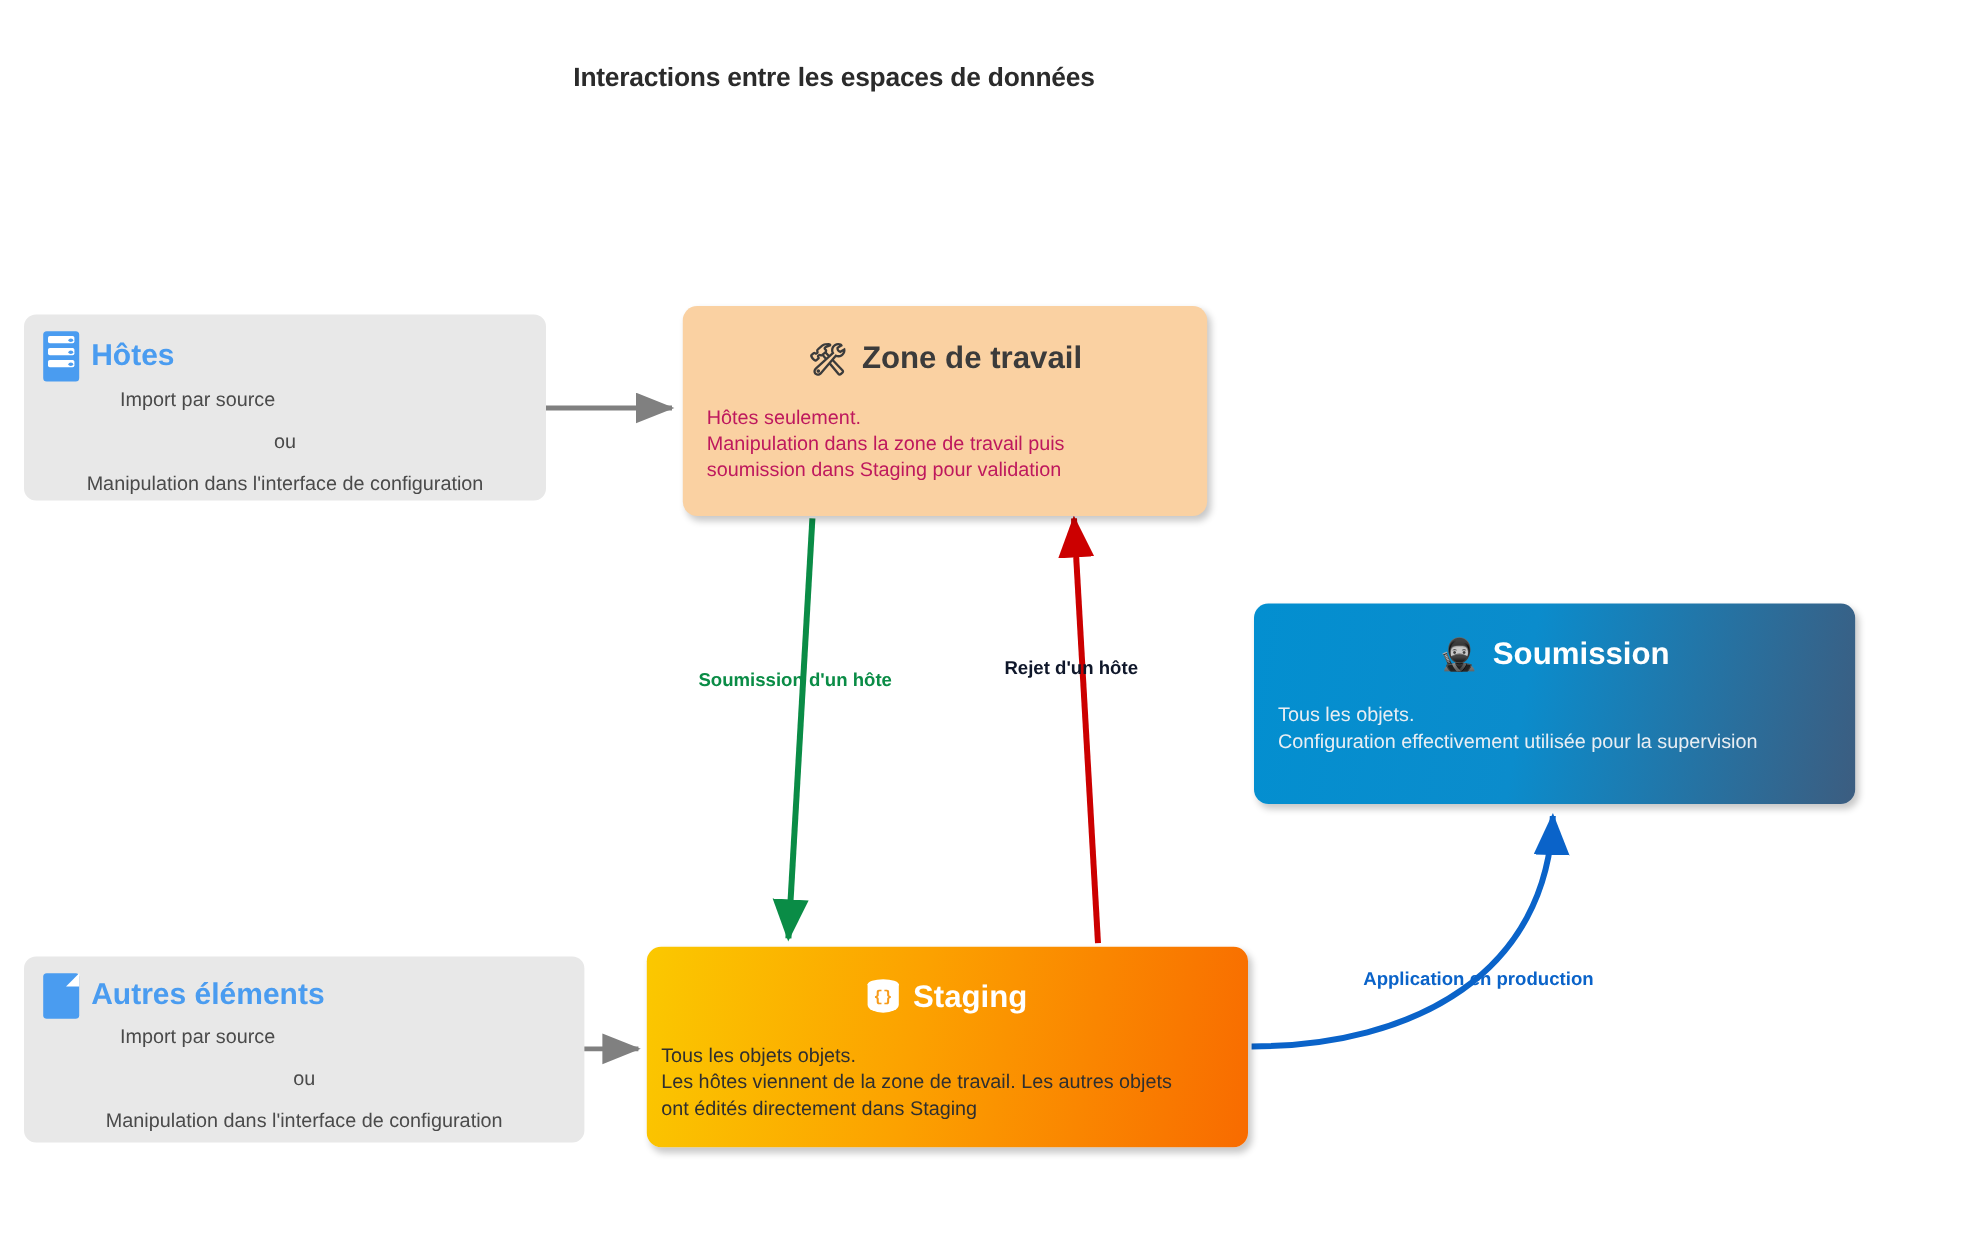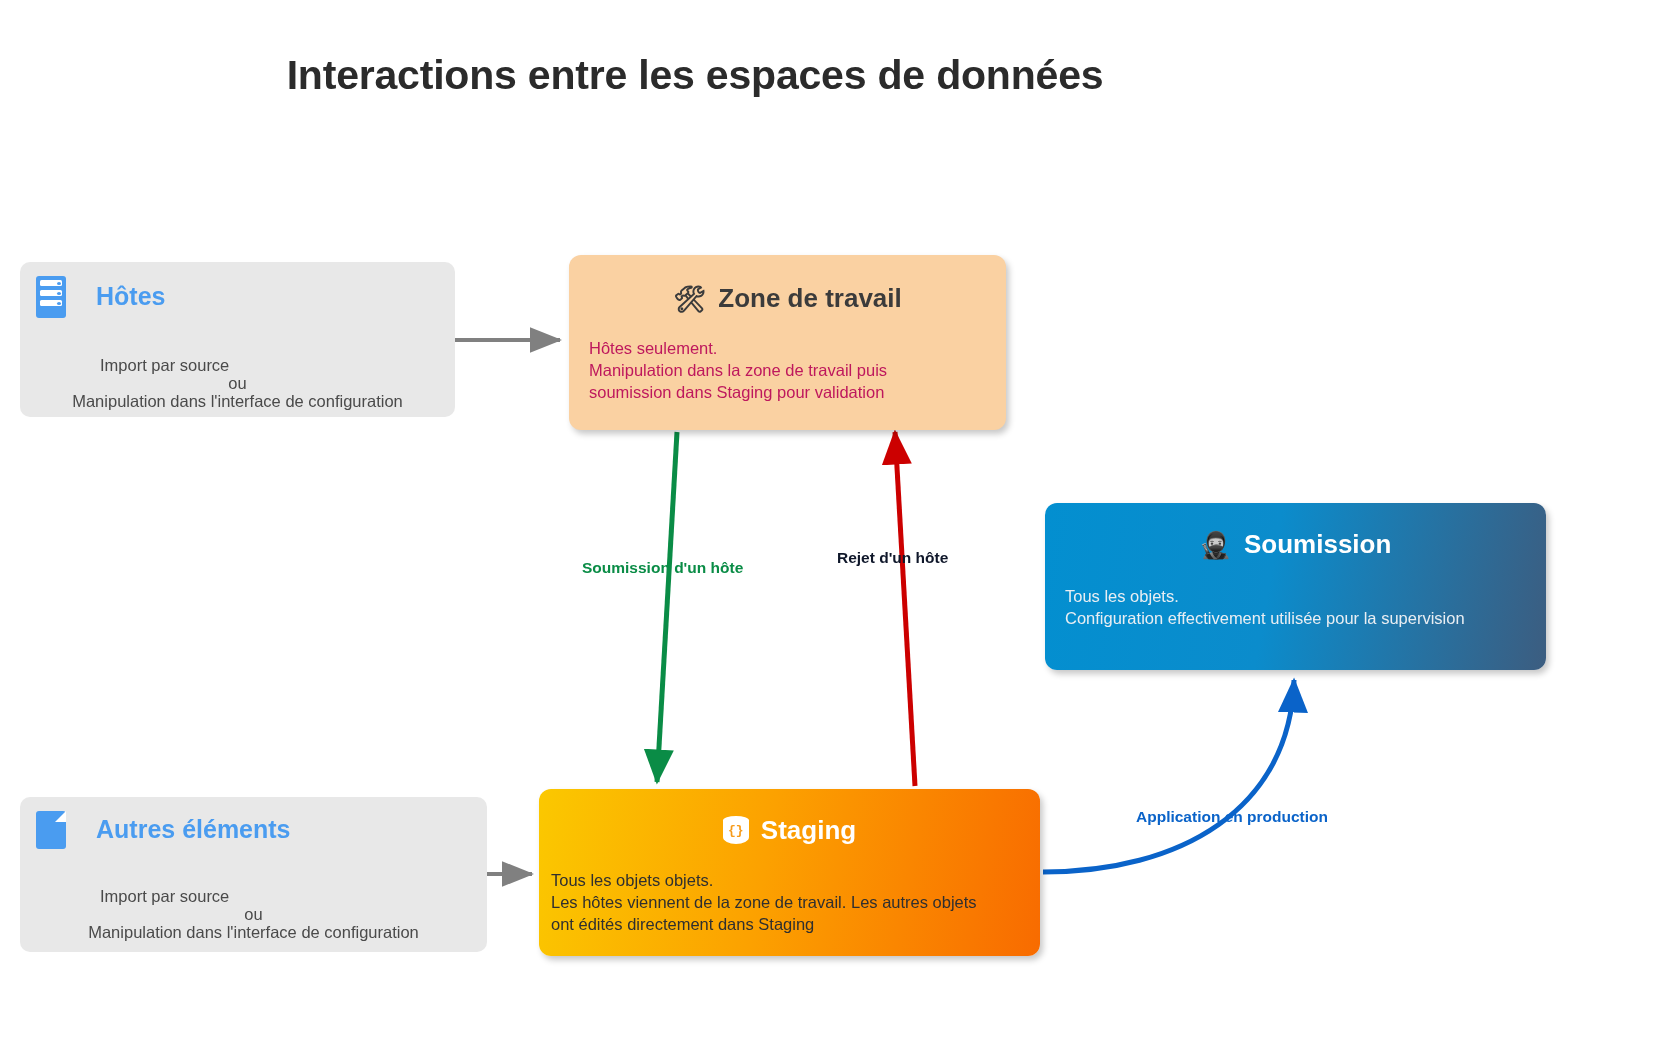--- a/index.html
+++ b/index.html
@@ -22,21 +22,21 @@
     height: 1041px;
   }
 
   
   .diagram-title {
     position: absolute;
     left: 0;
     top: 52px;
     width: 1390px;
     text-align: center;
-    font-size: 41px;
+    font-size: 22px;
     font-weight: bold;
     color: #2b2b2b;
     letter-spacing: -0.2px;
   }
 
   
   #connectors {
     position: absolute;
     left: 0; top: 0;
     width: 1657px;
@@ -53,41 +53,40 @@
 
   
   .src-card {
     background: #e8e8e8;
     border-radius: 10px;
     padding: 0;
   }
   .src-card .src-head {
     display: flex;
     align-items: center;
-    gap: 30px;
+    gap: 10px;
     padding: 14px 0 0 16px;
   }
   .src-card .src-title {
     font-size: 25px;
     font-weight: bold;
     color: #4a9cf0;
     line-height: 1.1;
   }
   .src-card .src-line {
     font-size: 16.5px;
     color: #4a4a4a;
     text-align: center;
     line-height: 1.1;
   }
   .src-lines {
     padding: 6px 18px 14px 18px;
     display: flex;
     flex-direction: column;
-    gap: 0;
-    margin-top: 32px;
+    gap: 17px;
   }
   .src-line.left {
     text-align: left;
     padding-left: 62px;
   }
   .src-line.center {
     text-align: center;
   }
   .src-line.wide {
     text-align: center;

